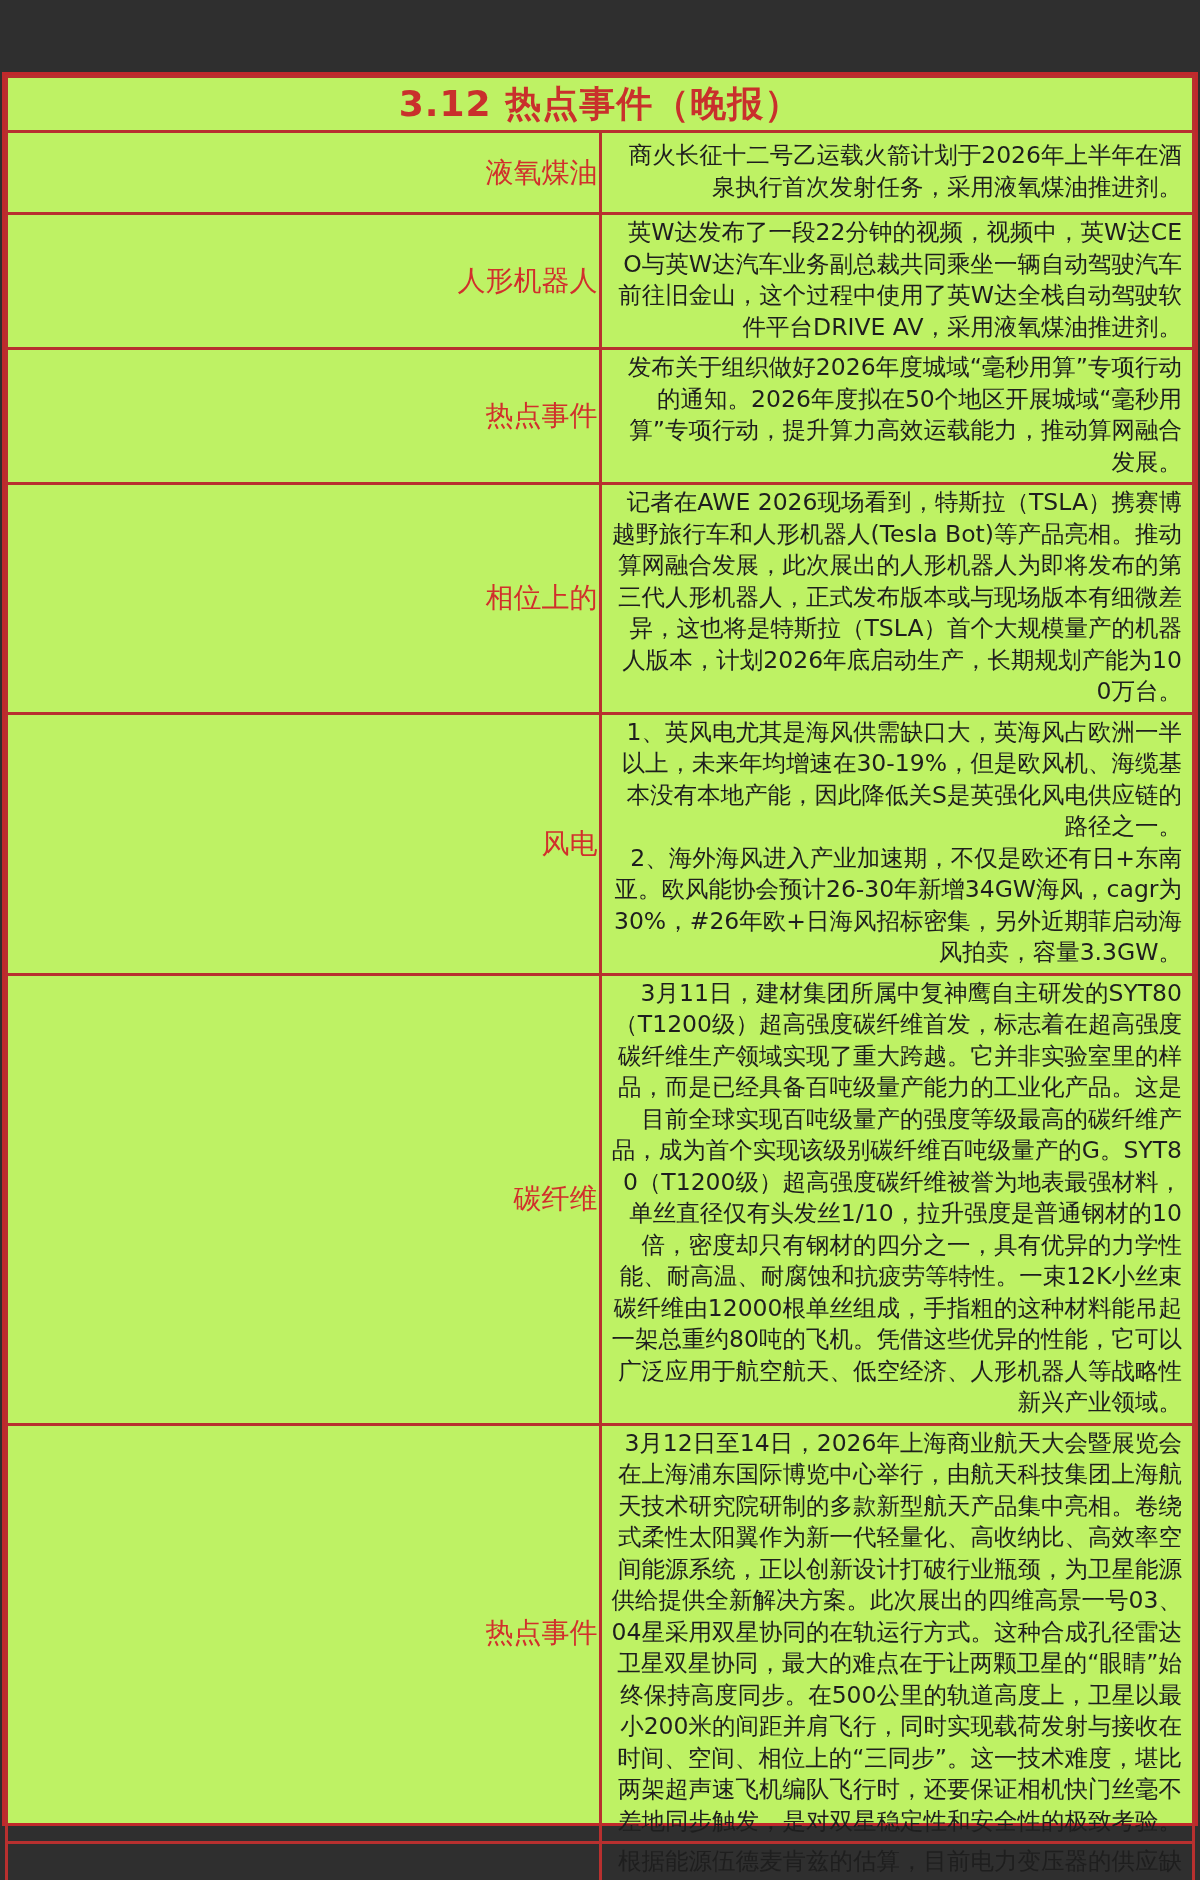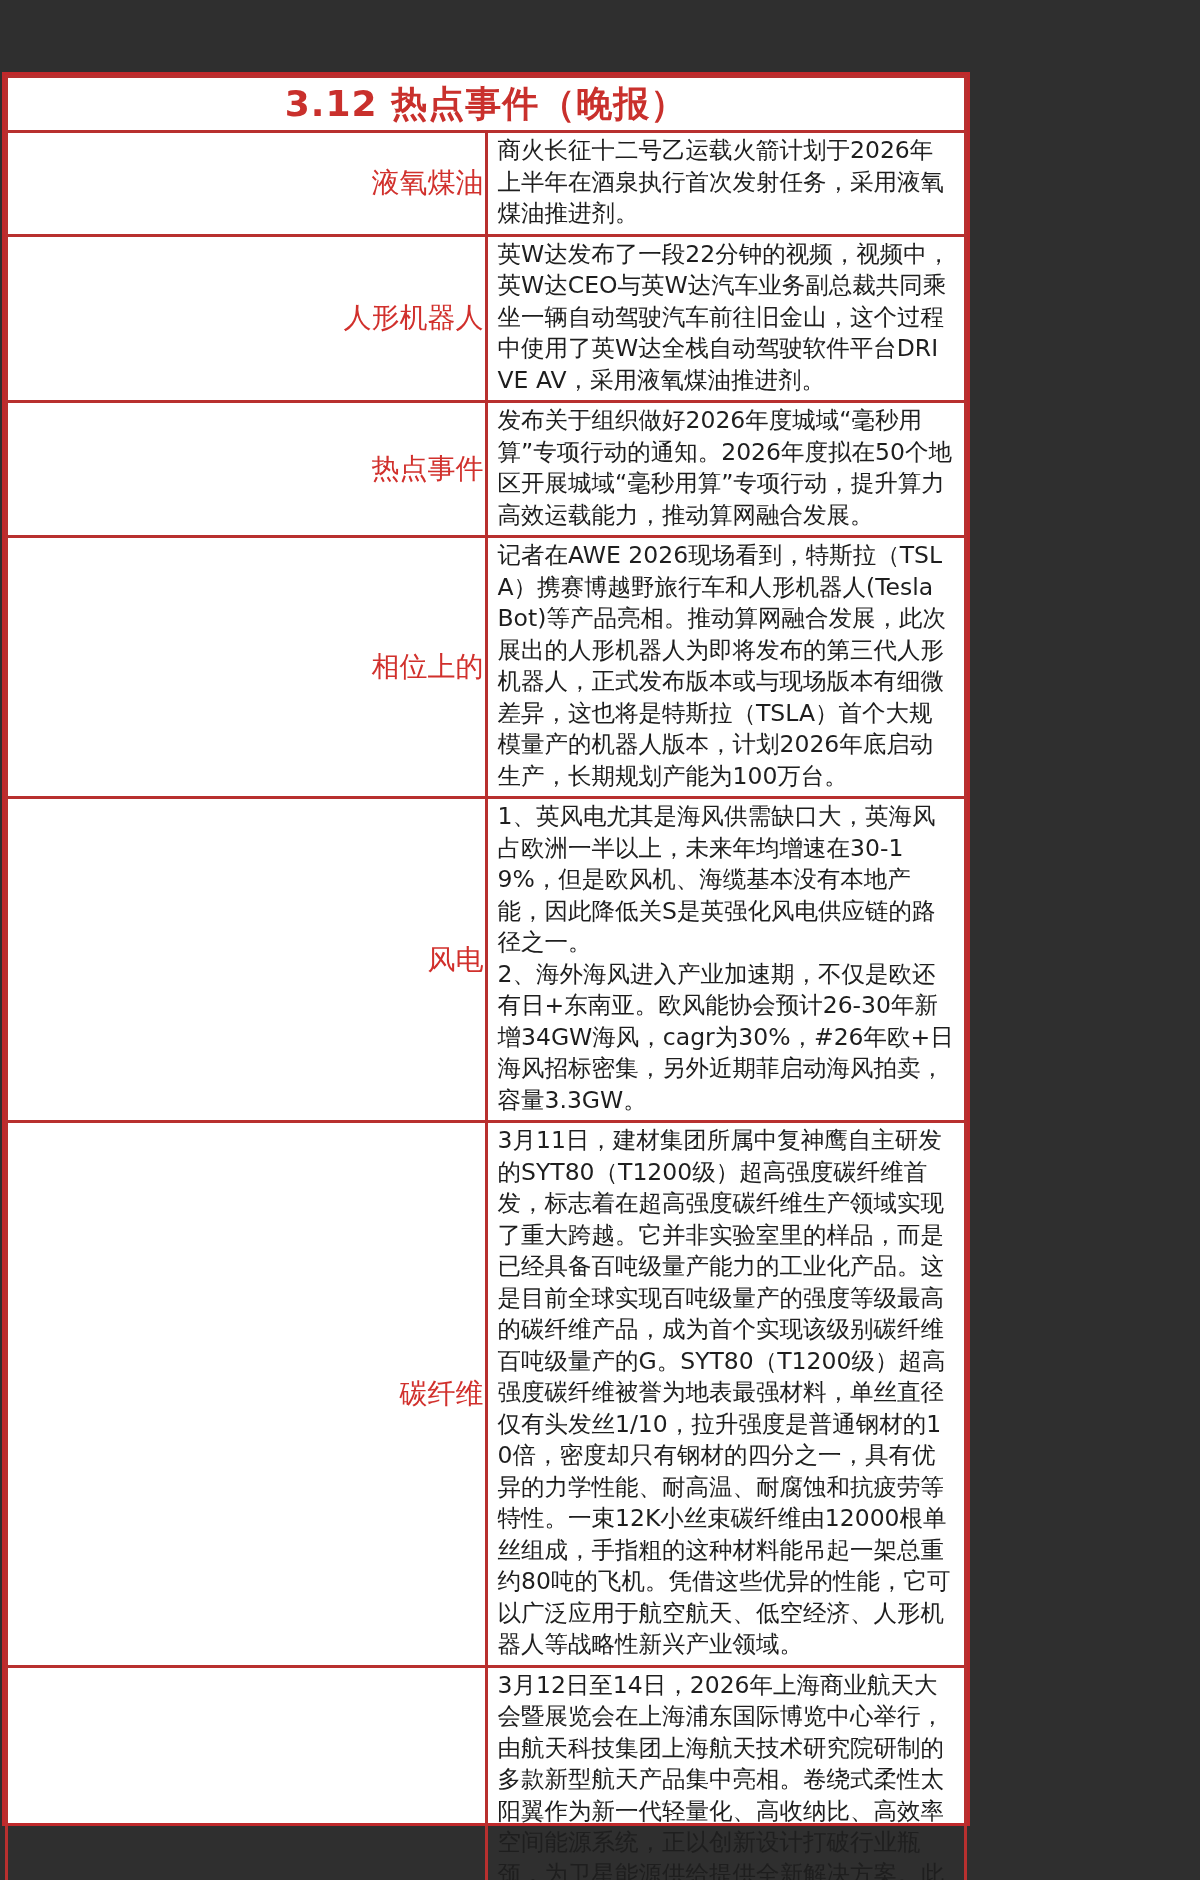--- a/index.html
+++ b/index.html
@@ -1,35 +1,35 @@
 <!DOCTYPE html>
 <html><head>
 <meta charset="utf-8">
 <style>
   html, body { margin:0; padding:0; }
   body {
     width:1200px; height:1880px; background:#2f2f2f; position:relative; overflow:hidden;
     font-family:"DejaVu Sans","Liberation Sans",sans-serif;
   }
   .sheet {
-    position:absolute; left:2px; top:72px; width:968px; height:1754px;
-    background:#ffffff; box-sizing:border-box; border:3px solid #c0292b;
+    position:absolute; left:2px; top:72px; width:1196px; height:1754px;
+    background:#bef264; box-sizing:border-box; border:3px solid #c0292b;
   }
   table { border-collapse:collapse; width:100%; height:100%; table-layout:fixed; }
   td { border:3px solid #b8302f; vertical-align:middle; box-sizing:border-box; }
   .title-cell {
     height:55px; text-align:center; color:#c9302c; font-weight:bold; font-size:36px;
     letter-spacing:1px;
   }
   .label-cell {
     width:247px; text-align:right; color:#d1302c; font-weight:normal; font-size:28px;
   }
   .text-cell {
     padding:2px 10px 4px 10px; color:#1e1e1e; font-size:23.5px; line-height:31.5px;
-    text-align:left; word-break:break-all;
+    text-align:right; word-break:break-all;
   }
   .para { display:block; }
 </style>
 </head>
 <body>
 
 <div class="sheet">
   <table>
     <tbody>
         <tr>

